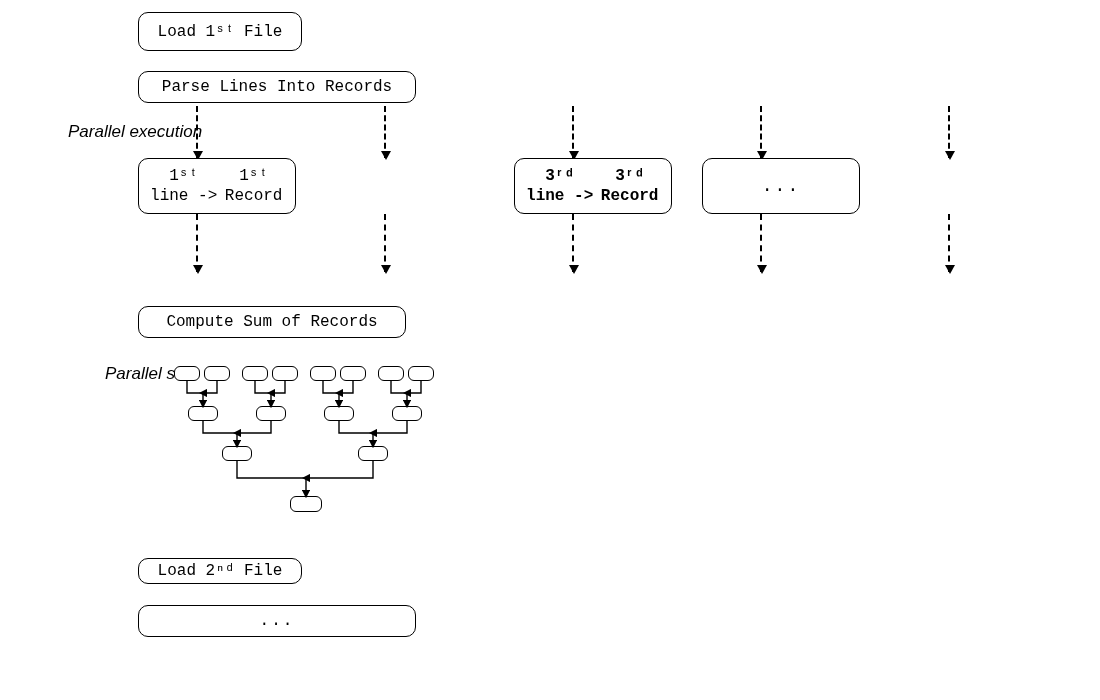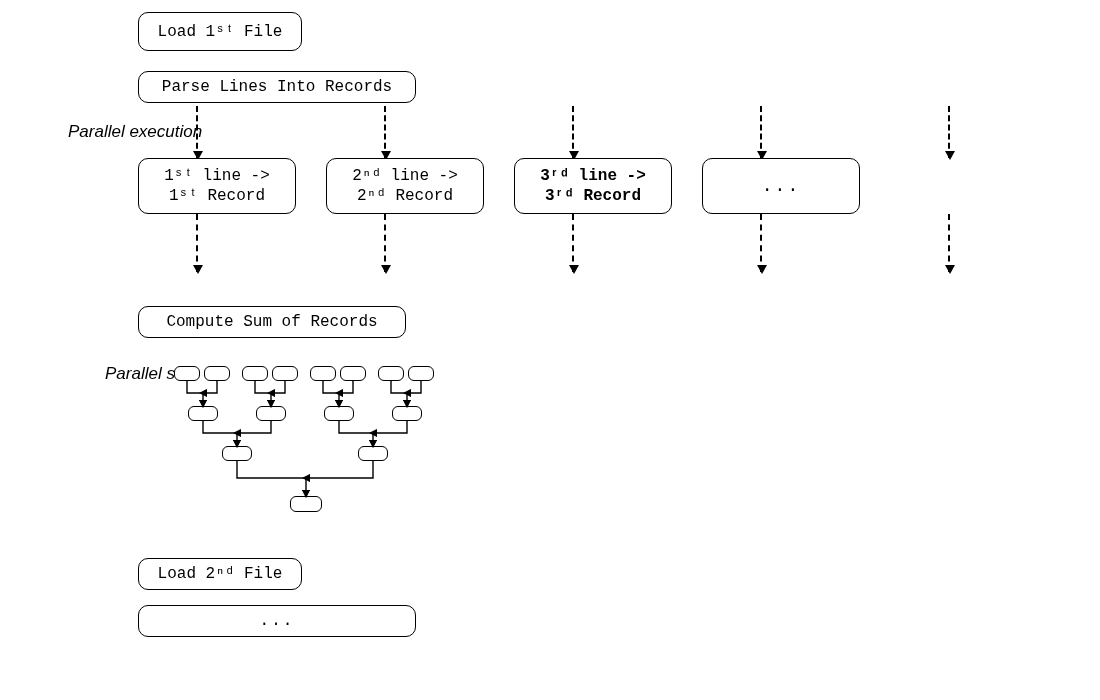--- a/index.html
+++ b/index.html
@@ -12,21 +12,21 @@
       display:flex;
       align-items:center;
       justify-content:center;
       font-family:"Courier New", monospace;
       font-size:16px;
       line-height:1.25;
       text-align:center;
       padding:4px 8px;
       box-sizing:border-box;
     }
-    .box.multi { flex-direction:column; }
+    .box.multi { flex-direction:row; }
     .caption {
       position:absolute;
       font-style:italic;
       font-size:17px;
     }
     .dashedlane {
       position:absolute;
       width:0;
       border-left:2px dashed #000;
     }
@@ -63,24 +63,20 @@
   <div class="caption" style="left:68px; top:122px;">Parallel execution</div>
 
   <div class="dashedlane" style="left:196px; top:106px; height:52px;"></div>
   <div class="box multi" style="left:138px; top:158px; width:158px; height:56px;">
     <div><span>1ˢᵗ</span><span> line -&gt;</span></div>
     <div><span>1ˢᵗ</span><span> Record</span></div>
   </div>
   <div class="dashedlane" style="left:196px; top:214px; height:58px;"></div>
 
   <div class="dashedlane" style="left:384px; top:106px; height:52px;"></div>
-  <div class="box multi" style="left:326px; top:158px; width:158px; height:56px;">
-    <div><span>2ⁿᵈ</span><span> line -&gt;</span></div>
-    <div><span>2ⁿᵈ</span><span> Record</span></div>
-  </div>
   <div class="dashedlane" style="left:384px; top:214px; height:58px;"></div>
 
   <div class="dashedlane" style="left:572px; top:106px; height:52px;"></div>
   <div class="box multi" style="left:514px; top:158px; width:158px; height:56px;font-weight:bold;">
     <div><span>3ʳᵈ</span><span> line -&gt;</span></div>
     <div><span>3ʳᵈ</span><span> Record</span></div>
   </div>
   <div class="dashedlane" style="left:572px; top:214px; height:58px;"></div>
 
   <div class="dashedlane" style="left:760px; top:106px; height:52px;"></div>
@@ -140,17 +136,17 @@
         <path d="M239 61 V73 H205"></path>
       </g>
 
       <g stroke="#000" stroke-width="1.4" fill="none" marker-end="url(#ah)">
         <path d="M69 101 V118 H138 V134"></path>
         <path d="M205 101 V118 H138"></path>
       </g>
     </svg>
   </div>
 
-  <div class="box" style="left:138px; top:558px; width:164px; height:32px;">Load 2ⁿᵈ File</div>
+  <div class="box" style="left:138px; top:558px; width:164px; height:26px;">Load 2ⁿᵈ File</div>
 
   <div class="box" style="left:138px; top:605px; width:278px; height:32px; letter-spacing:2px;">...</div>
 
 </div>
 
 </body></html>

